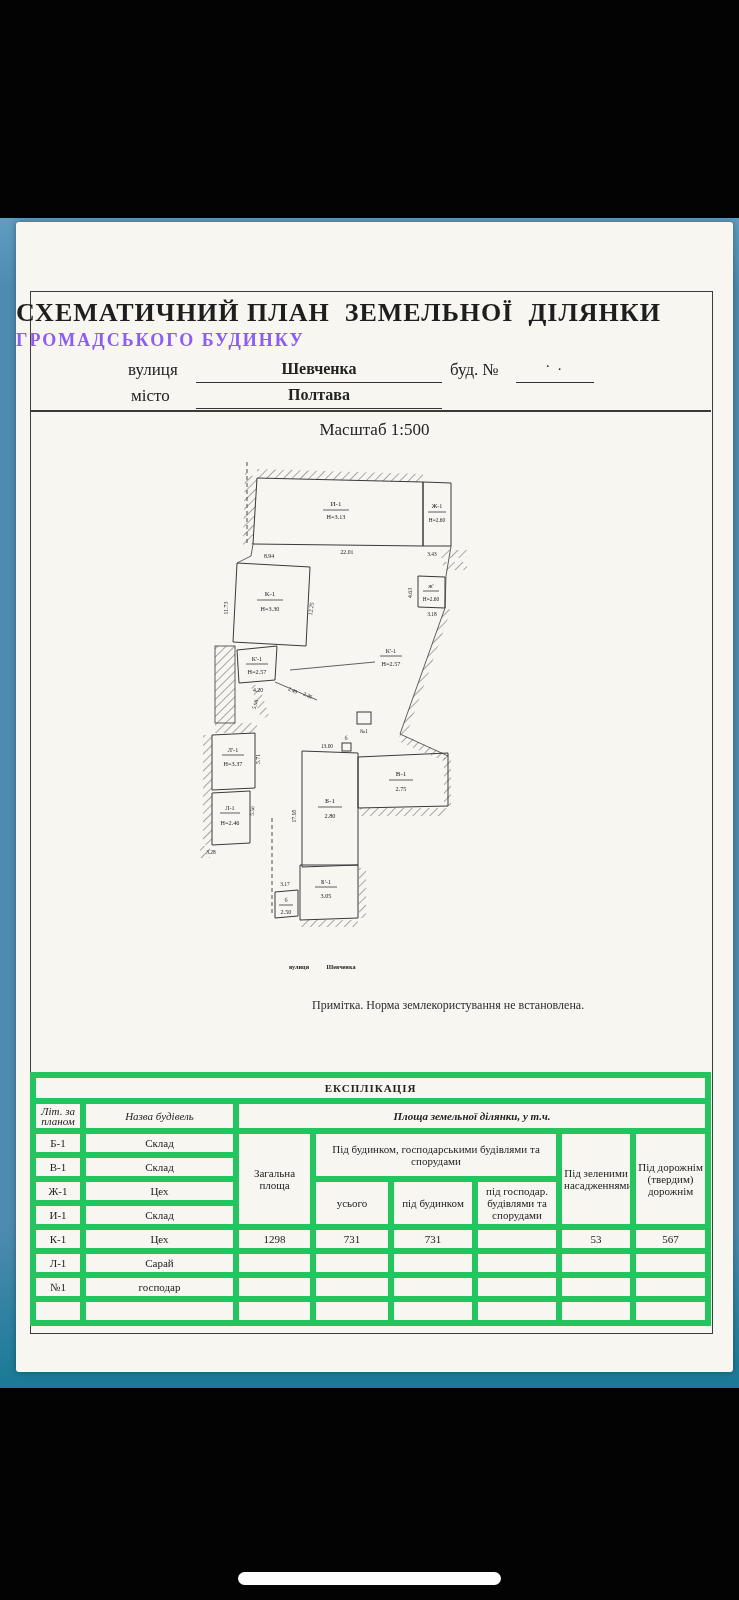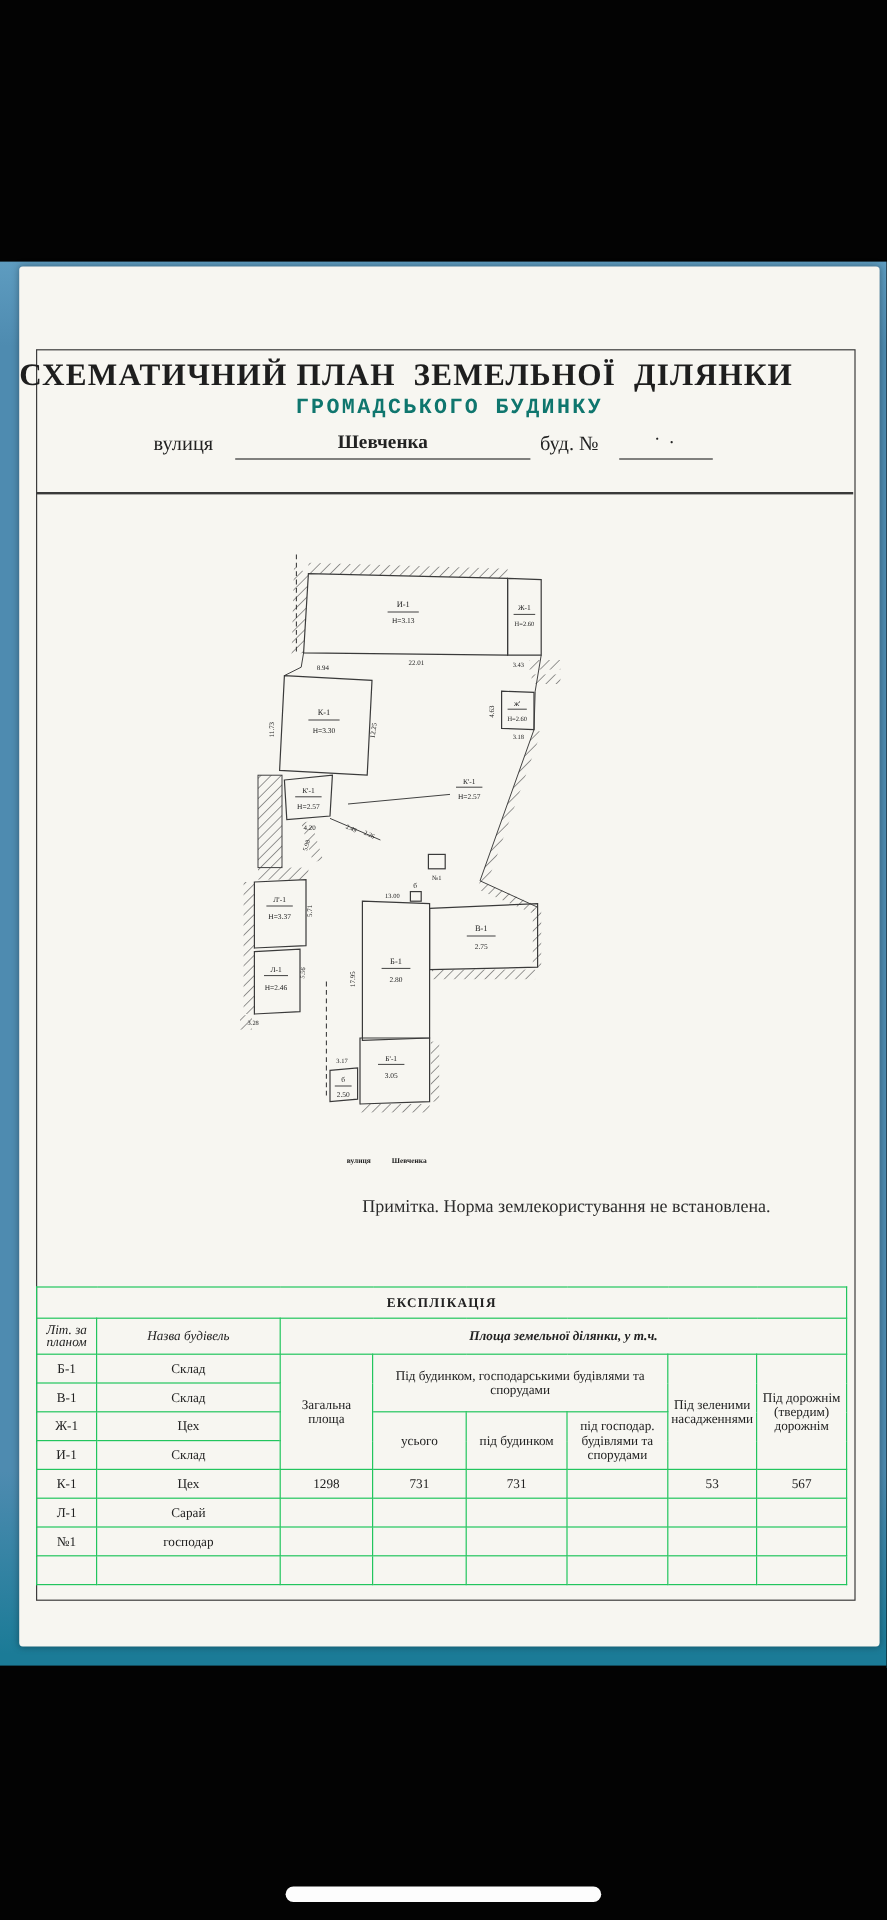--- a/index.html
+++ b/index.html
@@ -8,40 +8,40 @@
   .top-black{position:absolute;left:0;top:0;width:739px;height:218px;background:#030303;}
   .backdrop{position:absolute;left:0;top:218px;width:739px;height:1172px;
             background:linear-gradient(180deg,#5e9cc0 0%,#4e8bb0 6%,#4e8bb0 86%,#1b7b97 99%);}
   .bottom-black{position:absolute;left:0;top:1388px;width:739px;height:212px;background:#030303;}
   .home-pill{position:absolute;left:238px;top:1572px;width:263px;height:13px;border-radius:7px;background:#fdfdfd;}
   .paper{position:absolute;left:16px;top:222px;width:717px;height:1150px;background:#f7f6f1;
          border-radius:3px;box-shadow:0 0 6px rgba(0,0,0,.35);}
   .frame{position:absolute;left:14px;top:69px;width:681px;height:1041px;border:1.6px solid #3c3c3c;}
   .title1{position:absolute;left:0;top:76px;width:639px;text-align:center;font-size:26px;font-weight:600;
           letter-spacing:1px;white-space:pre;color:#1e1e1e;}
-  .title2{position:absolute;left:0;top:108px;width:717px;text-align:center;font-size:18px;font-weight:600;
-          letter-spacing:2px;color:#0f766e;font-family:Liberation Mono, monospace;}
+  .title2{position:absolute;left:0;top:108px;width:717px;font-size:18px;font-weight:600;
+          letter-spacing:2px;color:#8b5cf6;}
   .fieldrow{position:absolute;height:24px;font-size:17px;}
   .flabel{position:absolute;top:0;}
   .fline{position:absolute;top:0;height:22px;border-bottom:1.6px solid #333;text-align:center;
          font-weight:bold;font-size:16px;}
   .separator{position:absolute;left:14px;top:188px;width:681px;height:2px;background:#3a3a3a;}
   .scale-line{position:absolute;left:0;top:198px;width:717px;text-align:center;font-size:17px;}
-  .note{position:absolute;left:278px;top:776px;width:356px;font-size:15px;text-align:center;color:#2c2c2c;}
+  .note{position:absolute;left:296px;top:776px;width:356px;font-size:12px;text-align:left;color:#2c2c2c;}
   .plan-svg{position:absolute;left:179px;top:234px;}
   
   .bld{fill:none;stroke:#3a3a3a;stroke-width:1;}
   .thin{stroke:#3a3a3a;stroke-width:0.8;fill:none;}
   .dash{stroke:#3a3a3a;stroke-width:0.9;fill:none;stroke-dasharray:4 3;}
   .hz{fill:url(#hatch);stroke:none;}
   .plan-svg text{fill:#222;font-family:"Liberation Serif",serif;text-anchor:middle;}
   .t7{font-size:7px;} .t6{font-size:6.2px;} .t5{font-size:5.4px;} .dim{font-size:5.8px;}
   
   .etable{position:absolute;left:14px;top:850px;border-collapse:collapse;table-layout:fixed;width:675px;}
-  .etable td{border:1px solid #22c55e;font-size:11px;text-align:center;padding:0 2px;overflow:hidden;
+  .etable td{border:6px solid #22c55e;font-size:11px;text-align:center;padding:0 2px;overflow:hidden;
              color:#222;}
   .r-title{height:26px;} .r-head{height:30px;font-style:italic;} .r-data{height:24px;}
   .c-title{font-size:15px;font-weight:bold;letter-spacing:1px;}
   .h-lit{font-size:9.5px;line-height:10px;}
   .h-name{font-size:12px;}
   .h-area{font-size:14px;font-weight:bold;margin-top:36px;}
   .h-sub{font-size:11px;line-height:12px;margin-left:44px;}
   .name{text-align:left;padding-left:8px;font-size:11px;}
   .lit{font-size:10px;}
 </style>
@@ -57,22 +57,27 @@
 
     <div class="title1">СХЕМАТИЧНИЙ ПЛАН  ЗЕМЕЛЬНОЇ  ДІЛЯНКИ</div>
     <div class="title2">ГРОМАДСЬКОГО БУДИНКУ</div>
 
     <div class="fieldrow" style="left:0;top:138px;width:717px;">
       <span class="flabel" style="left:112px;">вулиця</span>
       <span class="fline" style="left:180px;width:246px;">Шевченка</span>
       <span class="flabel" style="left:434px;text-align:right;">буд. №</span>
       <span class="fline" style="left:500px;width:78px;font-size:11px;letter-spacing:3px;">· .</span>
     </div>
+    <div class="fieldrow" style="left:0;top:164px;width:717px;">
+      <span class="flabel" style="left:115px;">місто</span>
+      <span class="fline" style="left:180px;width:246px;">Полтава</span>
+    </div>
 
     <div class="separator"></div>
+    <div class="scale-line">Масштаб 1:500</div>
 
     <svg class="plan-svg" width="275" height="522" viewBox="0 0 275 522">
       <defs>
         <pattern id="hatch" width="6" height="6" patternUnits="userSpaceOnUse" patternTransform="rotate(45)">
           <line x1="0" y1="0" x2="0" y2="6" stroke="#555" stroke-width="1"></line>
         </pattern>
       </defs>
 
       <polygon class="hz" points="62,13 228,18 228,26 62,22"></polygon>
       <polygon class="hz" points="50,16 62,22 58,88 48,90"></polygon>

